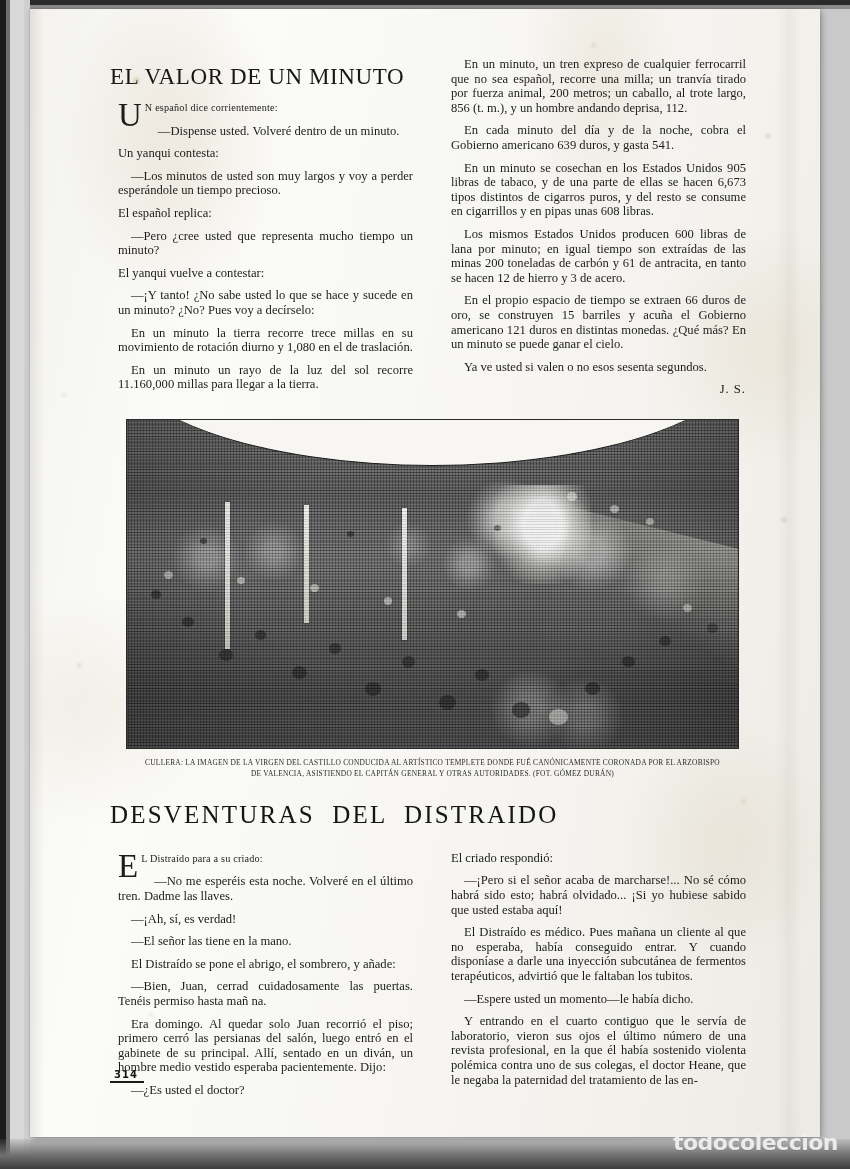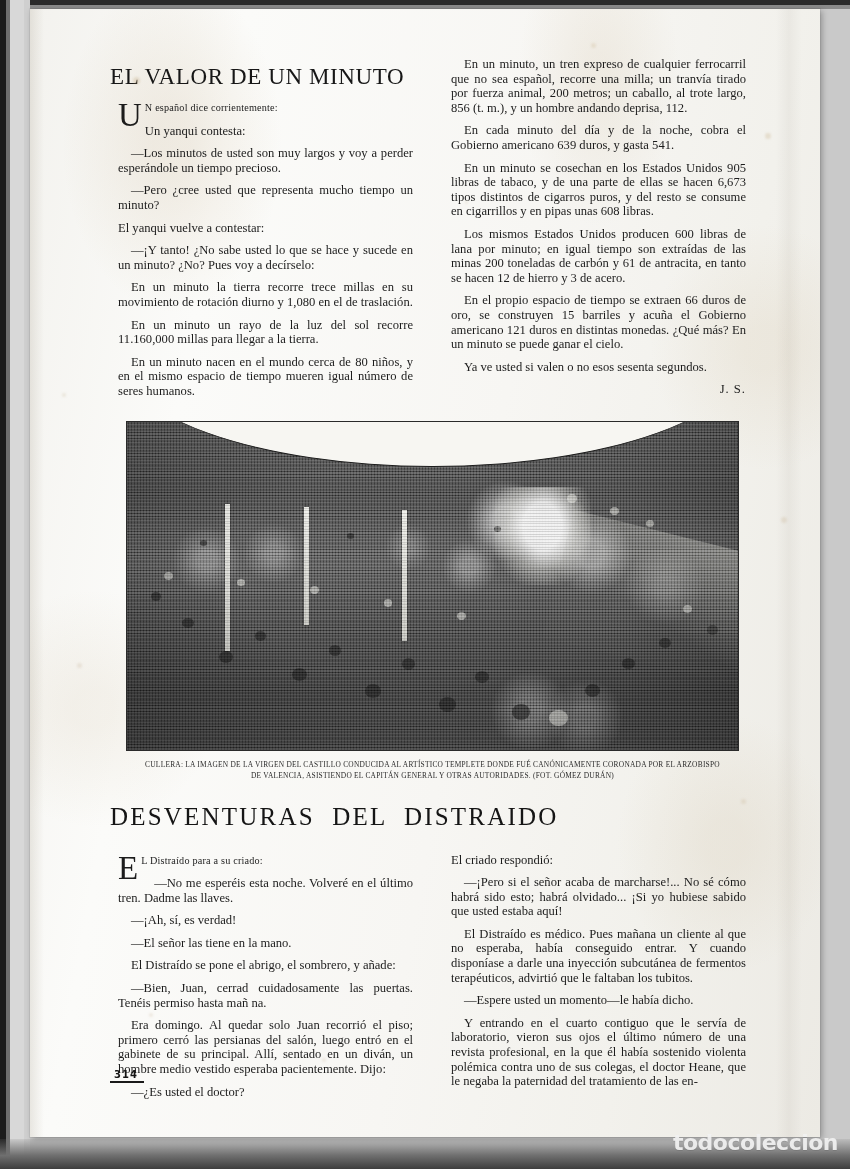--- a/index.html
+++ b/index.html
@@ -230,28 +230,29 @@
 
     <div id="page">
 
       <div class="cols">
 
         <div class="col">
           <h1 class="headline1">EL VALOR DE UN MINUTO</h1>
 
           <div class="body">
             <p class="noind dropwrap"><span class="dropcap">U</span><span class="smallcaps">N español dice corrientemente:</span></p>
+            <p>—Dispense usted. Volveré dentro de un minuto.</p>
             <p class="noind">Un yanqui contesta:</p>
             <p>—Los minutos de usted son muy largos y voy a perder esperándole un tiempo precioso.</p>
+            <p class="noind">El español replica:</p>
             <p>—Pero ¿cree usted que representa mucho tiempo un minuto?</p>
             <p class="noind">El yanqui vuelve a contestar:</p>
             <p>—¡Y tanto! ¿No sabe usted lo que se hace y sucede en un minuto? ¿No? Pues voy a decírselo:</p>
             <p>En un minuto la tierra recorre trece millas en su movimiento de rotación diurno y 1,080 en el de traslación.</p>
             <p>En un minuto un rayo de la luz del sol recorre 11.160,000 millas para llegar a la tierra.</p>
-            <p>En un minuto nacen en el mundo cerca de 80 niños, y en el mismo espacio de tiempo mueren igual número de seres humanos.</p>
           </div>
         </div>
 
         <div class="col">
           <div class="body">
             <p>En un minuto, un tren expreso de cualquier ferrocarril que no sea español, recorre una milla; un tranvía tirado por fuerza animal, 200 metros; un caballo, al trote largo, 856 (t. m.), y un hombre andando deprisa, 112.</p>
             <p>En cada minuto del día y de la noche, cobra el Gobierno americano 639 duros, y gasta 541.</p>
             <p>En un minuto se cosechan en los Estados Unidos 905 libras de tabaco, y de una parte de ellas se hacen 6,673 tipos distintos de cigarros puros, y del resto se consume en cigarrillos y en pipas unas 608 libras.</p>
             <p>Los mismos Estados Unidos producen 600 libras de lana por minuto; en igual tiempo son extraídas de las minas 200 toneladas de carbón y 61 de antracita, en tanto se hacen 12 de hierro y 3 de acero.</p>
             <p>En el propio espacio de tiempo se extraen 66 duros de oro, se construyen 15 barriles y acuña el Gobierno americano 121 duros en distintas monedas. ¿Qué más? En un minuto se puede ganar el cielo.</p>

